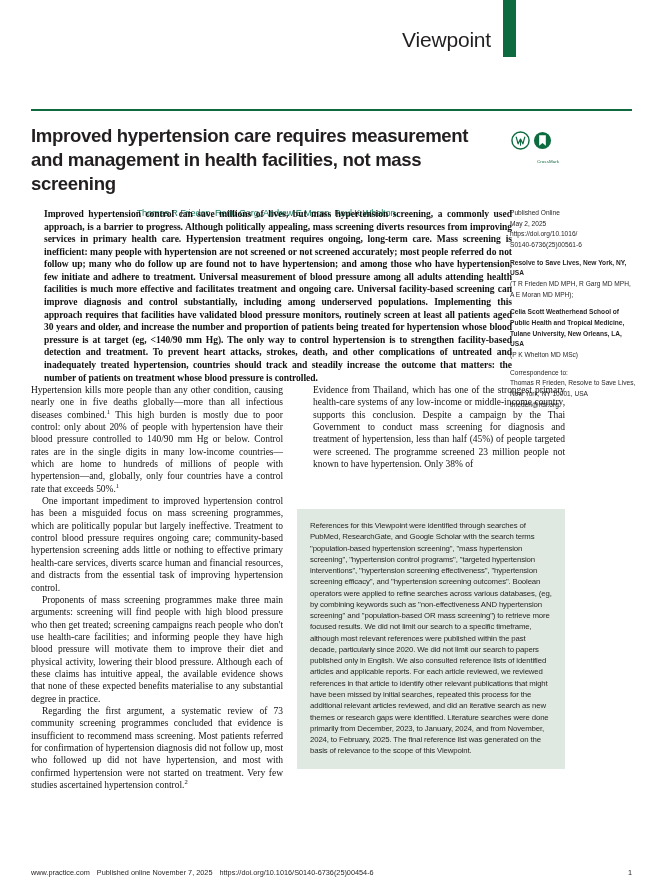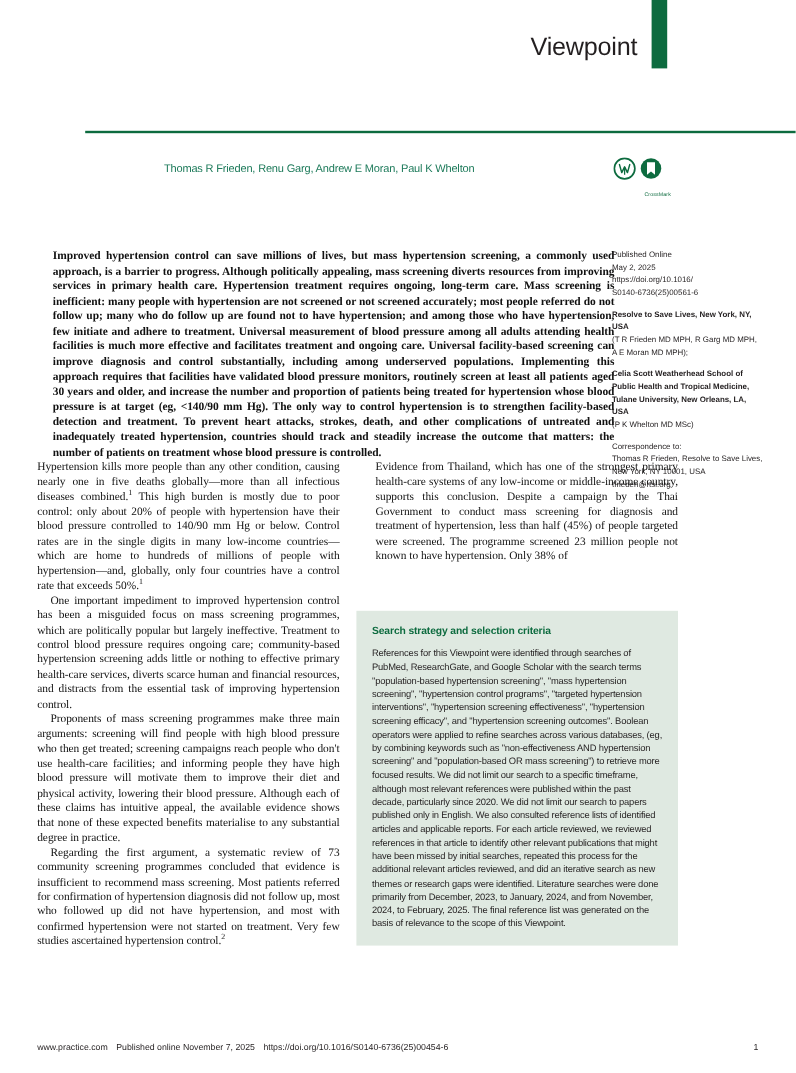--- a/index.html
+++ b/index.html
@@ -8,21 +8,21 @@
     width: 663px; height: 894px;
     background: #ffffff;
     font-family: "Liberation Serif", serif;
     color: #1a1a1a;
     position: relative;
     overflow: hidden;
   }
 
   
   .header-band {
-    position: absolute; top: 0; left: 0; width: 528px; height: 120px; margin-left: 40px;
+    position: absolute; top: 0; left: 0; width: 528px; height: 120px;
   }
   .green-tab {
     position: absolute; top: 0; right: 12px;
     width: 13px; height: 57px; background: #0d6b3f;
   }
   .section-label {
     position: absolute; top: 28px; right: 37px;
     font-family: "Liberation Sans", sans-serif;
     font-size: 21px; font-weight: 400; color: #231f20;
     letter-spacing: -0.2px;
@@ -114,20 +114,21 @@
 </head>
 <body>
 
 <div class="header-band">
   <div class="green-tab"></div>
   <div class="section-label">Viewpoint</div>
   <div class="rule-top"></div>
 </div>
 
 <div class="title-block">
+  <h1 class="article-title">Improved hypertension care requires measurement and management in health facilities, not mass screening</h1>
   <div class="authors">Thomas R Frieden, Renu Garg, Andrew E Moran, Paul K Whelton</div>
 </div>
 
 <div class="logos">
   <svg class="logo-circ" style="left:0" width="19" height="19" viewBox="0 0 40 40">
     <circle cx="20" cy="20" r="18" fill="none" stroke="#0d6b3f" stroke-width="3"></circle>
     <path d="M11 13 L15 27 L20 17 L25 27 L29 13" fill="none" stroke="#0d6b3f" stroke-width="2.6" stroke-linejoin="round" stroke-linecap="round"></path>
     <path d="M20 17 L20 31" fill="none" stroke="#0d6b3f" stroke-width="2.2"></path>
   </svg>
   <svg class="logo-circ" style="left:22px" width="19" height="19" viewBox="0 0 40 40">
@@ -166,21 +167,20 @@
   <p>One important impediment to improved hypertension control has been a misguided focus on mass screening programmes, which are politically popular but largely ineffective. Treatment to control blood pressure requires ongoing care; community-based hypertension screening adds little or nothing to effective primary health-care services, diverts scarce human and financial resources, and distracts from the essential task of improving hypertension control.</p>
   <p>Proponents of mass screening programmes make three main arguments: screening will find people with high blood pressure who then get treated; screening campaigns reach people who don't use health-care facilities; and informing people they have high blood pressure will motivate them to improve their diet and physical activity, lowering their blood pressure. Although each of these claims has intuitive appeal, the available evidence shows that none of these expected benefits materialise to any substantial degree in practice.</p>
   <p><span>Regarding the first argument, a systematic review of 73 community screening programmes concluded that evidence is insufficient to recommend mass screening. Most patients referred for confirmation of hypertension diagnosis did not follow up, most who followed up did not have hypertension, and most with confirmed hypertension were not started on treatment. Very few studies ascertained hypertension control.</span><sup>2</sup></p>
 </div>
 
 <div class="col col-right">
   <p>Evidence from Thailand, which has one of the strongest primary health-care systems of any low-income or middle-income country, supports this conclusion. Despite a campaign by the Thai Government to conduct mass screening for diagnosis and treatment of hypertension, less than half (45%) of people targeted were screened. The programme screened 23 million people not known to have hypertension. Only 38% of</p>
 </div>
 
 <div class="panel">
-  <div class="panel-title">Search strategy and selection criteria</div>
   <div class="panel-body">References for this Viewpoint were identified through searches of PubMed, ResearchGate, and Google Scholar with the search terms "population-based hypertension screening", "mass hypertension screening", "hypertension control programs", "targeted hypertension interventions", "hypertension screening effectiveness", "hypertension screening efficacy", and "hypertension screening outcomes". Boolean operators were applied to refine searches across various databases, (eg, by combining keywords such as "non-effectiveness AND hypertension screening" and "population-based OR mass screening") to retrieve more focused results. We did not limit our search to a specific timeframe, although most relevant references were published within the past decade, particularly since 2020. We did not limit our search to papers published only in English. We also consulted reference lists of identified articles and applicable reports. For each article reviewed, we reviewed references in that article to identify other relevant publications that might have been missed by initial searches, repeated this process for the additional relevant articles reviewed, and did an iterative search as new themes or research gaps were identified. Literature searches were done primarily from December, 2023, to January, 2024, and from November, 2024, to February, 2025. The final reference list was generated on the basis of relevance to the scope of this Viewpoint.</div>
 </div>
 
 <div class="footer">
   <div class="footer-left">
     <span>www.practice.com</span>
     <span>Published online November 7, 2025</span>
     <span>https://doi.org/10.1016/S0140-6736(25)00454-6</span>
   </div>
   <div class="page-num">1</div>

